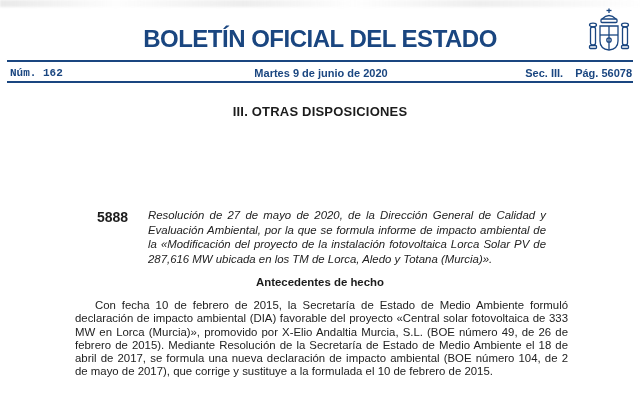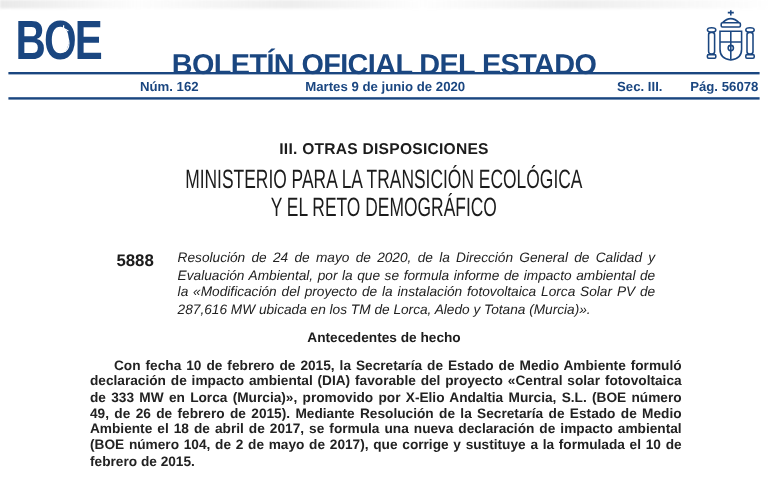--- a/index.html
+++ b/index.html
@@ -17,43 +17,43 @@
     position: absolute; top: 0; left: 0; right: 0; height: 7px;
     background: linear-gradient(90deg,
       rgba(175,175,175,.28) 0%, rgba(230,230,230,.08) 18%,
       rgba(185,185,185,.25) 38%, rgba(235,235,235,.06) 55%,
       rgba(180,180,180,.22) 75%, rgba(240,240,240,.05) 100%);
     filter: blur(1px);
   }
   
   .logo { position: absolute; left: 13px; top: 11px; }
   .masthead-title {
-    position: absolute; left: 0; right: 0; top: 41px;
+    position: absolute; left: 0; right: 0; top: 25px;
     text-align: center;
     font-size: 24px; font-weight: bold; letter-spacing: -0.5px;
     color: var(--navy);
   }
   .coat { position: absolute; right: 10px; top: 7px; }
   .rule {
     position: absolute; left: 7px; right: 7px; height: 2px;
     background: var(--navy);
   }
   .rule-top { top: 60px; }
   .rule-bottom { top: 81px; }
   .info-row {
     position: absolute; left: 10px; right: 8px; top: 65px; height: 15px;
     display: flex; align-items: center;
     font-size: 11px; font-weight: bold; color: var(--navy);
   }
-  .info-left  { flex: 1; text-align: right; }
+  .info-left  { flex: 1; text-align: left; font-family: Liberation Mono, monospace; }
   .info-center{ flex: 2; text-align: center; }
-  .info-right { flex: 1; text-align: right; display: flex; justify-content: flex-end; gap: 23px; }
+  .info-right { flex: 1; text-align: right; display: flex; justify-content: flex-end; gap: 12px; }
   
   .section-heading {
-    position: absolute; left: 0; right: 0; top: 116px;
+    position: absolute; left: 0; right: 0; top: 104px;
     text-align: center;
     font-size: 13px; font-weight: bold; color: #1c1c1c; letter-spacing: 0.2px;
   }
   .ministry {
     position: absolute; left: 0; right: 0; top: 139px;
     text-align: center;
     font-size: 22px; font-weight: 400; color: #1c1c1c;
     line-height: 22.5px; white-space: nowrap;
   }
   .ministry .condensed {
@@ -73,42 +73,28 @@
   }
   .subheading {
     position: absolute; left: 0; right: 0; top: 276px;
     text-align: center;
     font-size: 11.4px; font-weight: bold; color: #1c1c1c;
   }
   .body-text {
     position: absolute; left: 75px; top: 299px; width: 493px;
     font-size: 11.4px; line-height: 13.3px; text-align: justify; color: #222;
   }
-  .body-text p { text-indent: 20px; font-weight: bold; }
+  .body-text p { text-indent: 20px; }
 </style>
 </head>
 <body>
 
 <div class="page">
   <div class="scan-noise"></div>
 
-  <div class="logo">
-    <svg width="80" height="46" viewBox="0 0 80 46" aria-hidden="true">
-      <g transform="scale(0.76,1)">
-        <text x="0" y="38" font-family="Liberation Sans, sans-serif" font-size="46" font-weight="bold" letter-spacing="-2" fill="#1A4680">BOE</text>
-      </g>
-      <g stroke="#ffffff" stroke-width="1" fill="none">
-        <ellipse cx="40" cy="25" rx="4.5" ry="7"></ellipse>
-        <line x1="40" y1="18" x2="40" y2="32"></line>
-        <line x1="35.5" y1="25" x2="44.5" y2="25"></line>
-        <path d="M36,15 q4,-4 8,0"></path>
-        <line x1="40" y1="10" x2="40" y2="14"></line>
-      </g>
-    </svg>
-  </div>
 
   <div class="masthead-title">BOLETÍN OFICIAL DEL ESTADO</div>
 
   <div class="coat">
     <svg width="42" height="52" viewBox="0 0 42 52" fill="none" stroke="#1A4680" stroke-width="1.3" aria-hidden="true">
 
       <line x1="21" y1="1.5" x2="21" y2="6"></line>
       <line x1="18.5" y1="3.5" x2="23.5" y2="3.5"></line>
       <path d="M14 12 q7,-7 14,0"></path>
       <rect x="13" y="12" width="16" height="3.5" rx="1"></rect>
@@ -135,27 +121,23 @@
     <span class="info-right">
       <span>Sec. III.</span>
       <span>Pág. 56078</span>
     </span>
   </div>
 
   <div class="rule rule-bottom"></div>
 
   <div class="section-heading">III. OTRAS DISPOSICIONES</div>
 
-  <div class="ministry">
-    <span class="condensed">MINISTERIO PARA LA TRANSICIÓN ECOLÓGICA</span><br>
-    <span class="condensed">Y EL RETO DEMOGRÁFICO</span>
-  </div>
 
   <div class="item-number">5888</div>
 
-  <div class="summary">Resolución de 24 de mayo de 2020, de la Dirección General de Calidad y Evaluación Ambiental, por la que se formula informe de impacto ambiental de la «Modificación del proyecto de la instalación fotovoltaica Lorca Solar PV de 287,616 MW ubicada en los TM de Lorca, Aledo y Totana (Murcia)».</div>
+  <div class="summary">Resolución de 27 de mayo de 2020, de la Dirección General de Calidad y Evaluación Ambiental, por la que se formula informe de impacto ambiental de la «Modificación del proyecto de la instalación fotovoltaica Lorca Solar PV de 287,616 MW ubicada en los TM de Lorca, Aledo y Totana (Murcia)».</div>
 
   <div class="subheading">Antecedentes de hecho</div>
 
   <div class="body-text">
     <p>Con fecha 10 de febrero de 2015, la Secretaría de Estado de Medio Ambiente formuló declaración de impacto ambiental (DIA) favorable del proyecto «Central solar fotovoltaica de 333 MW en Lorca (Murcia)», promovido por X-Elio Andaltia Murcia, S.L. (BOE número 49, de 26 de febrero de 2015). Mediante Resolución de la Secretaría de Estado de Medio Ambiente el 18 de abril de 2017, se formula una nueva declaración de impacto ambiental (BOE número 104, de 2 de mayo de 2017), que corrige y sustituye a la formulada el 10 de febrero de 2015.</p>
   </div>
 </div>
 
 </body></html>

